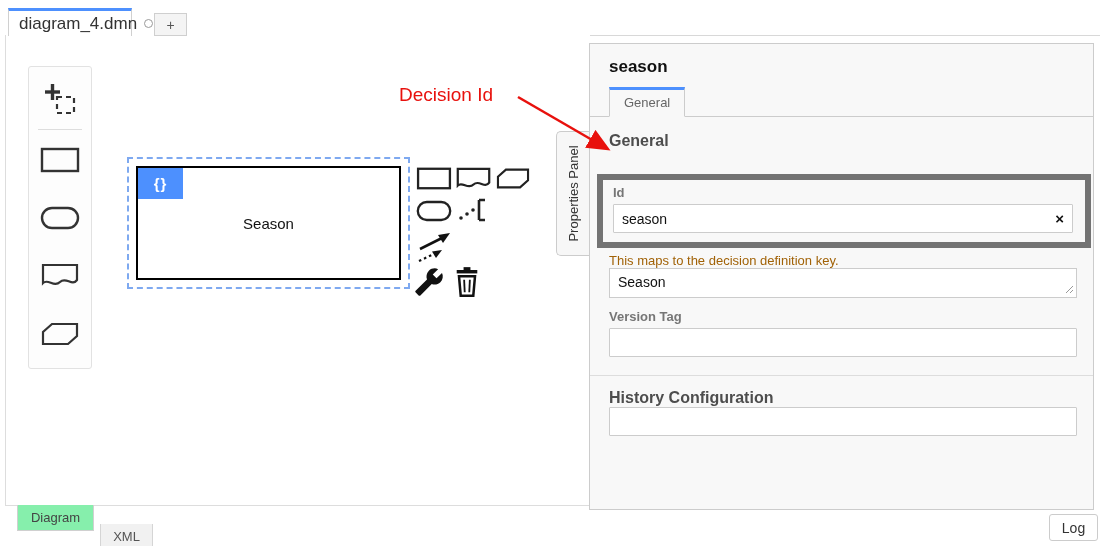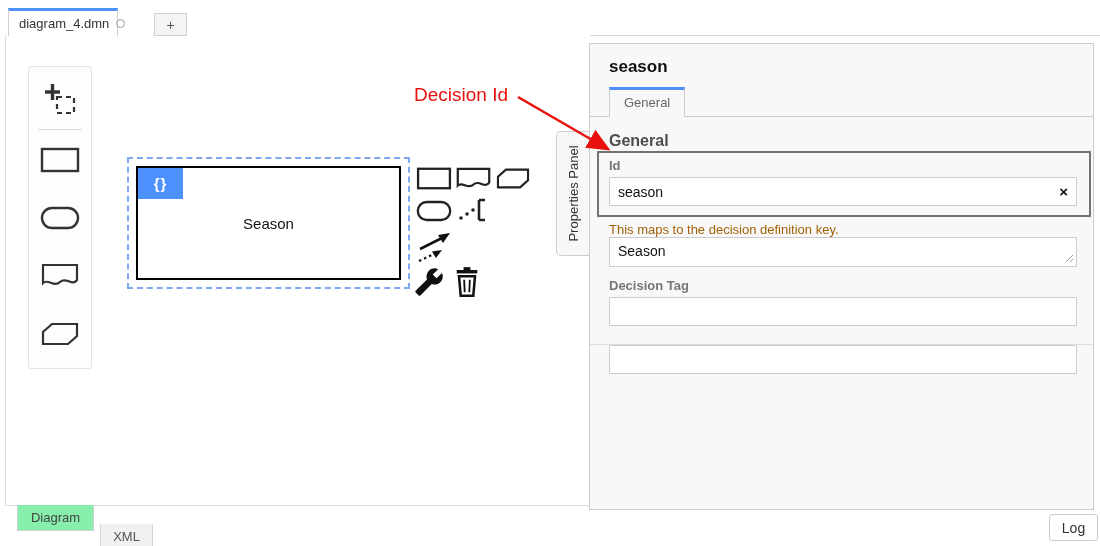--- a/index.html
+++ b/index.html
@@ -1,22 +1,22 @@
 <!DOCTYPE html>
 <html><head>
 <meta charset="utf-8">
 <style>
   * { margin:0; padding:0; box-sizing:border-box; }
   html,body { width:1100px; height:546px; background:#fff;
     font-family:"Liberation Sans", sans-serif; overflow:hidden; position:relative; }
 
   
-  .file-tab { position:absolute; left:8px; top:8px; width:110px; height:28px;
+  .file-tab { position:absolute; left:8px; top:8px; width:124px; height:28px;
     background:#fff; border:1px solid #d0d0d0; border-bottom:none; border-top:3px solid #4d90fe;
-    display:flex; align-items:center; gap:7px; padding:0 10px; font-size:13px; color:#333; z-index:4; }
+    display:flex; align-items:center; gap:7px; padding:0 10px; font-size:17px; color:#333; z-index:4; }
   .dirty-circle { width:9px; height:9px; border:1px solid #9a9a9a; border-radius:50%; flex:0 0 auto; }
   .new-tab { position:absolute; left:154px; top:13px; width:33px; height:23px;
     background:#f4f4f4; border:1px solid #cfcfcf; display:flex; align-items:center;
     justify-content:center; font-size:14px; color:#555; z-index:4; }
   .tabbar-line { position:absolute; left:146px; top:35px; width:954px; border-top:1px solid #d8d8d8; }
 
   
   .canvas { position:absolute; left:5px; top:35px; width:585px; height:471px;
     border-left:1px solid #ddd; border-bottom:1px solid #ddd; background:#fff; }
 
@@ -32,21 +32,21 @@
   .decision { position:absolute; left:136px; top:166px; width:265px; height:114px;
     border:2px solid #000; background:#fff; display:flex; align-items:center;
     justify-content:center; font-size:15px; color:#111; }
   .decision-badge { position:absolute; left:138px; top:168px; width:45px; height:31px;
     background:#4d90fe; color:#fff; font-weight:bold; font-size:15px; letter-spacing:1px;
     display:flex; align-items:center; justify-content:center; }
 
   .ctx { position:absolute; }
 
   
-  .ann-text { position:absolute; left:414px; top:84px; font-size:19px; color:#e8110d; z-index:6; }
+  .ann-text { position:absolute; left:399px; top:84px; font-size:19px; color:#e8110d; z-index:6; }
   .ann-svg { position:absolute; left:0; top:0; width:1100px; height:546px;
     pointer-events:none; z-index:6; }
 
   
   .vtab { position:absolute; left:556px; top:131px; width:34px; height:125px;
     background:#f7f7f7; border:1px solid #ccc; border-right:none; border-radius:5px 0 0 5px;
     display:flex; align-items:center; justify-content:center; z-index:2; }
   .vtab span { transform:rotate(-90deg); white-space:nowrap; font-size:13px; color:#333; }
 
   .panel { position:absolute; left:589px; top:43px; width:505px; height:467px;
@@ -59,21 +59,21 @@
     background:#f8f8f8; color:#666; font-size:13px; }
   .section-heading { margin-top:15px; font-size:16px; font-weight:bold; color:#4d4d4d; }
   .field-label { font-weight:bold; color:#767676; font-size:13px; margin:11px 0 4px; }
   .input-row { position:relative; }
   .tinput { width:100%; height:29px; border:1px solid #ccc; background:#fff;
     font-size:14px; color:#111; padding:0 26px 0 8px; font-family:inherit; border-radius:1px; }
   .tinput.plain { padding-right:8px; }
   .clear-x { position:absolute; right:9px; top:5px; font-size:15px; font-weight:bold;
     color:#111; cursor:pointer; line-height:19px; }
   .hint { color:#a16207; font-size:13px; margin-top:5px; }
-  .red-group { border:2px solid #737373; margin:1px -14px 0 -12px; padding:0 12px 9px 10px; }
+  .red-group { border:6px solid #737373; margin:24px -14px 0 -12px; padding:0 12px 9px 10px; }
   .red-group .field-label { margin-top:5px; }
   .name-area { position:relative; }
   .name-area textarea { width:100%; height:30px; border:1px solid #ccc; background:#fff;
     font-size:14px; color:#111; padding:5px 8px; font-family:inherit; resize:none;
     overflow:hidden; display:block; }
   .resize-glyph { position:absolute; right:3px; bottom:4px; }
   .panel-divider { margin:18px -16px 0 -19px; border-top:1px solid #ddd; }
 
   
   .btab-diagram { position:absolute; left:17px; top:505px; width:77px; height:26px;
@@ -220,27 +220,28 @@
   <div class="hint">This maps to the decision definition key.</div>
 
   <div class="name-area">
     <textarea style="">Season</textarea>
     <svg class="resize-glyph" width="9" height="9" viewBox="0 0 9 9">
       <line x1="1" y1="8" x2="8" y2="1" stroke="#999" stroke-width="1"></line>
       <line x1="5" y1="8" x2="8" y2="5" stroke="#999" stroke-width="1"></line>
     </svg>
   </div>
 
-  <div class="field-label">Decision Tag</div>
+  <div class="field-label">Version Tag</div>
   <div class="input-row">
     <input class="tinput plain" type="text" value="" style="">
   </div>
 
   <div class="panel-divider"></div>
 
+  <div class="section-heading" style="margin-top:13px">History Configuration</div>
   <div class="input-row">
     <input class="tinput plain" type="text" value="" style="">
   </div>
 </div>
 
 <div class="btab-diagram">Diagram</div>
 <div class="btab-xml">XML</div>
 <div class="log-btn">Log</div>
 
 </body></html>

